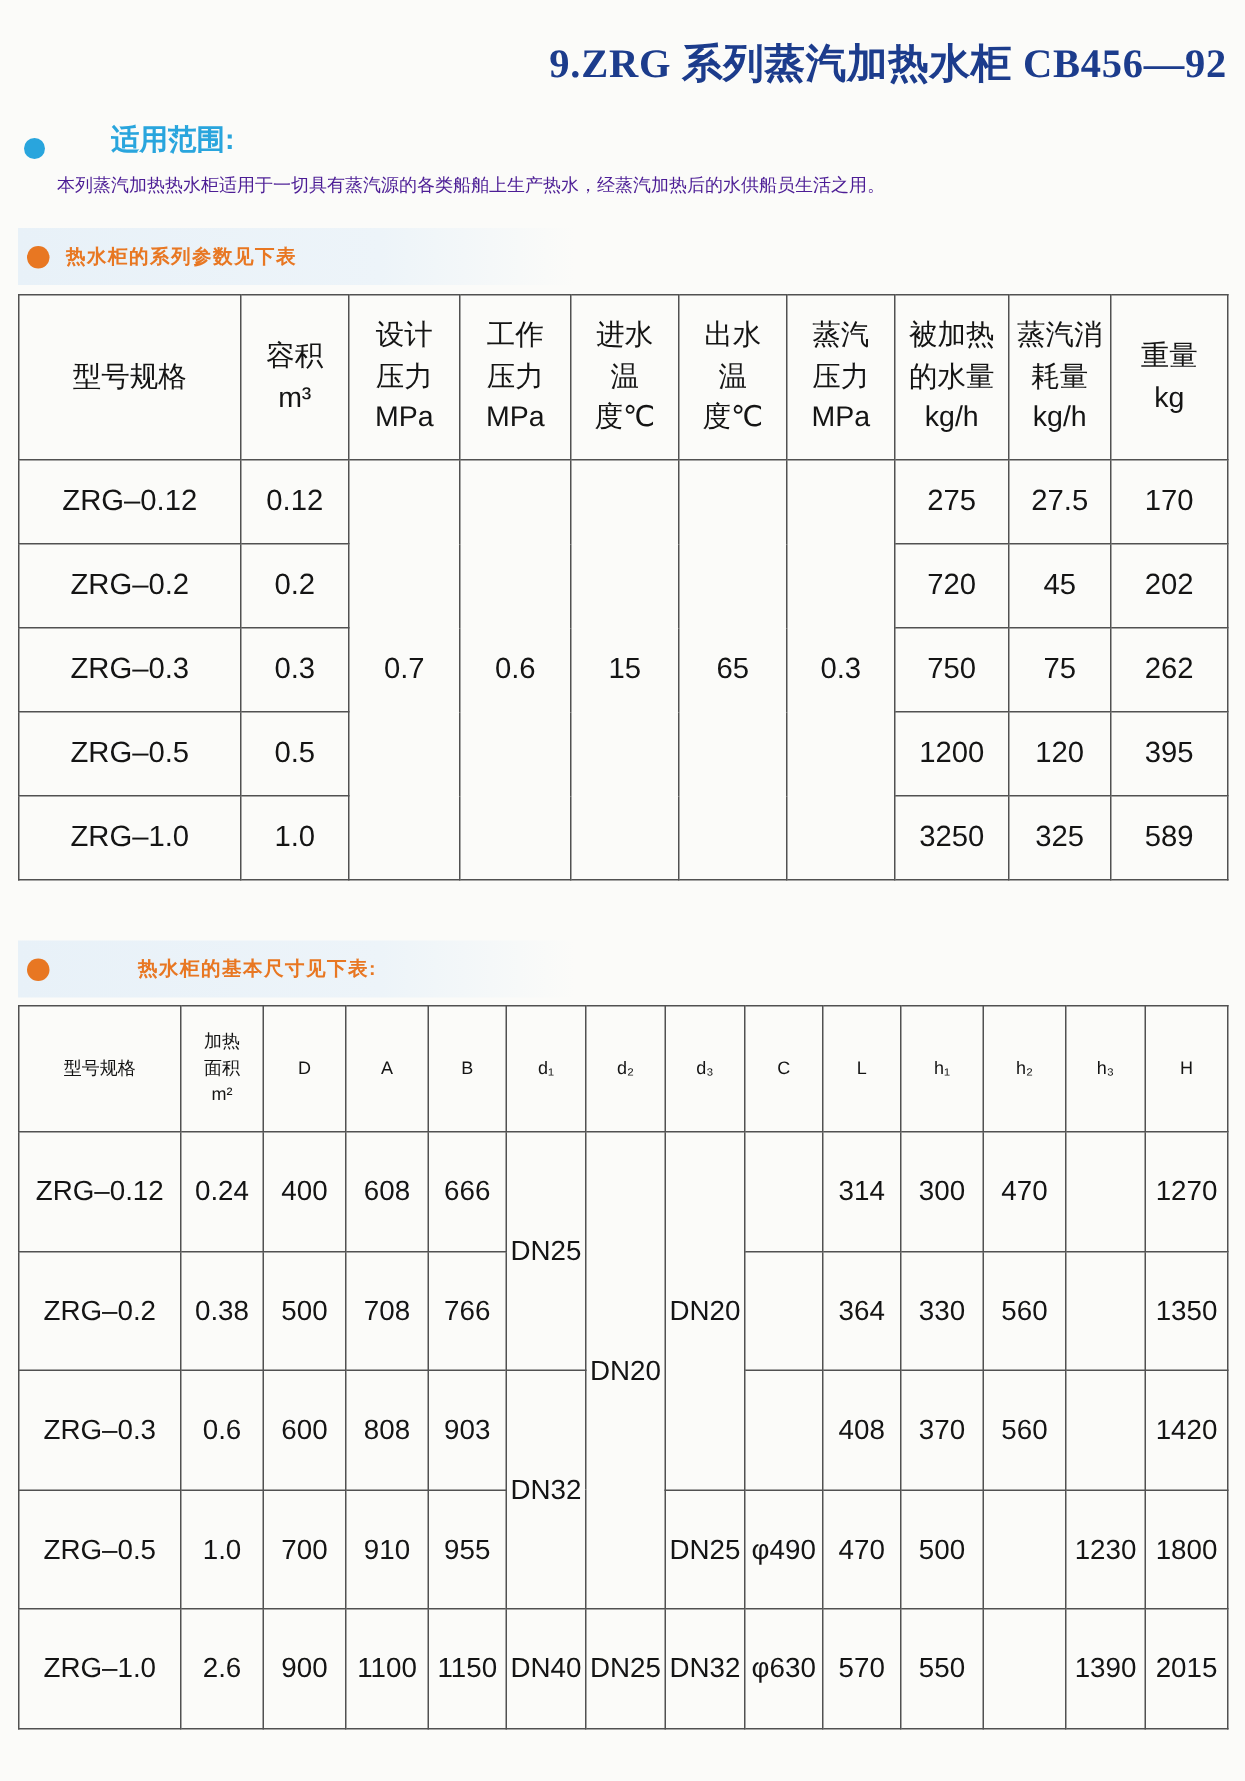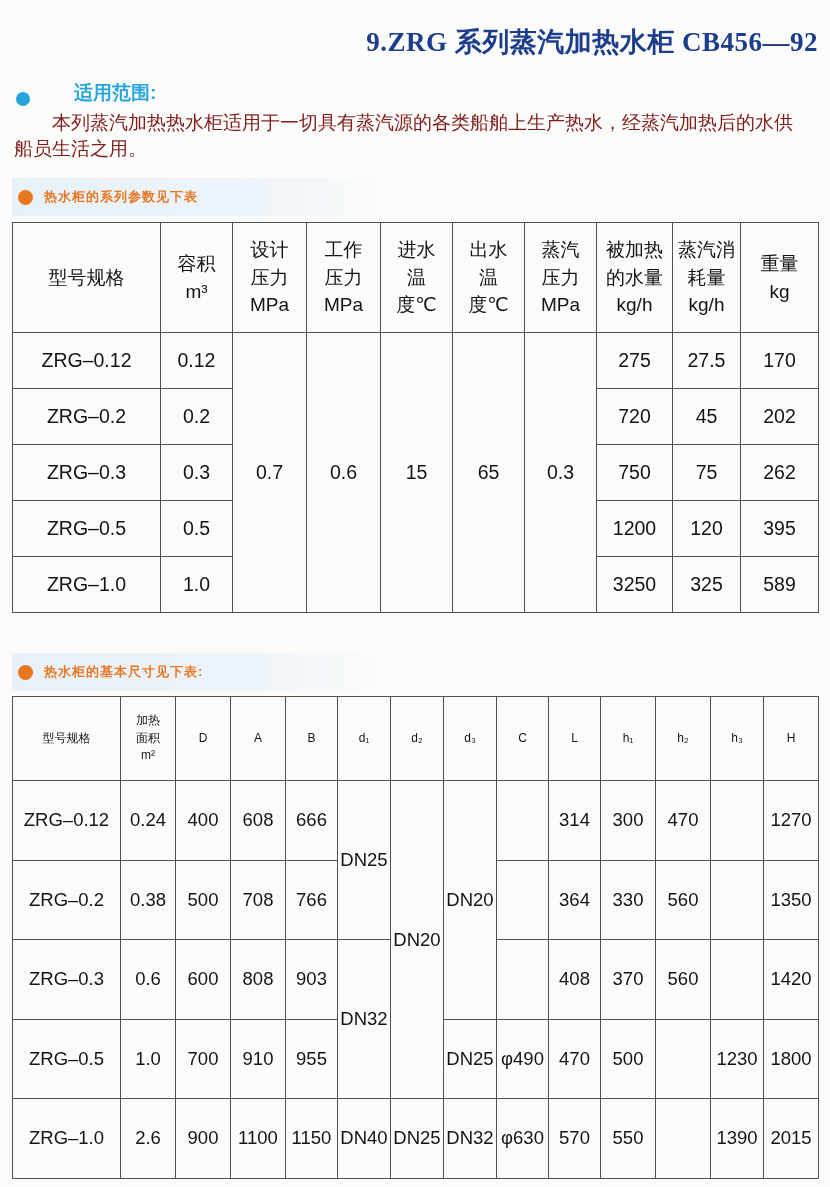--- a/index.html
+++ b/index.html
@@ -38,23 +38,23 @@
     border-radius: 50%;
     margin-right: 5px;
     flex: 0 0 auto;
   }
   .dot.blue { background: #29a5dd; }
   .dot.orange { background: #e87722; width: 15px; height: 15px; }
 
   .intro {
     margin: 4px 2px 0 2px;
     width: 796px;
-    font-size: 19px;
+    font-size: 12px;
     line-height: 26px;
-    color: #7f1d1d;
+    color: #4c1d95;
     text-indent: 2em;
   }
 
   .band {
     margin-top: 16px;
     height: 38px;
     display: flex; align-items: center;
     padding-left: 6px;
     background: linear-gradient(to right, #e8f1f8 0%, #edf4f9 30%, rgba(255,255,255,0) 46%);
   }
@@ -81,21 +81,21 @@
     overflow: hidden;
   }
   th { white-space: pre-line; line-height: 1.45; }
 
   .t1 { margin-top: 6px; }
   .t1 th { font-size: 19px; }
   .t1 td { font-size: 19.5px; }
   .t1 thead tr { height: 110px; }
   .t1 tbody tr { height: 56px; }
 
-  .band2 { margin-top: 40px; }
+  .band2 { margin-top: 40px; gap: 48px; }
 
   .t2 { margin-top: 5px; }
   .t2 th { font-size: 12px; }
   .t2 td { font-size: 18.5px; }
   .t2 thead tr { height: 84px; }
   .t2 tbody tr { height: 79.5px; }
 </style>
 </head>
 <body>
 

